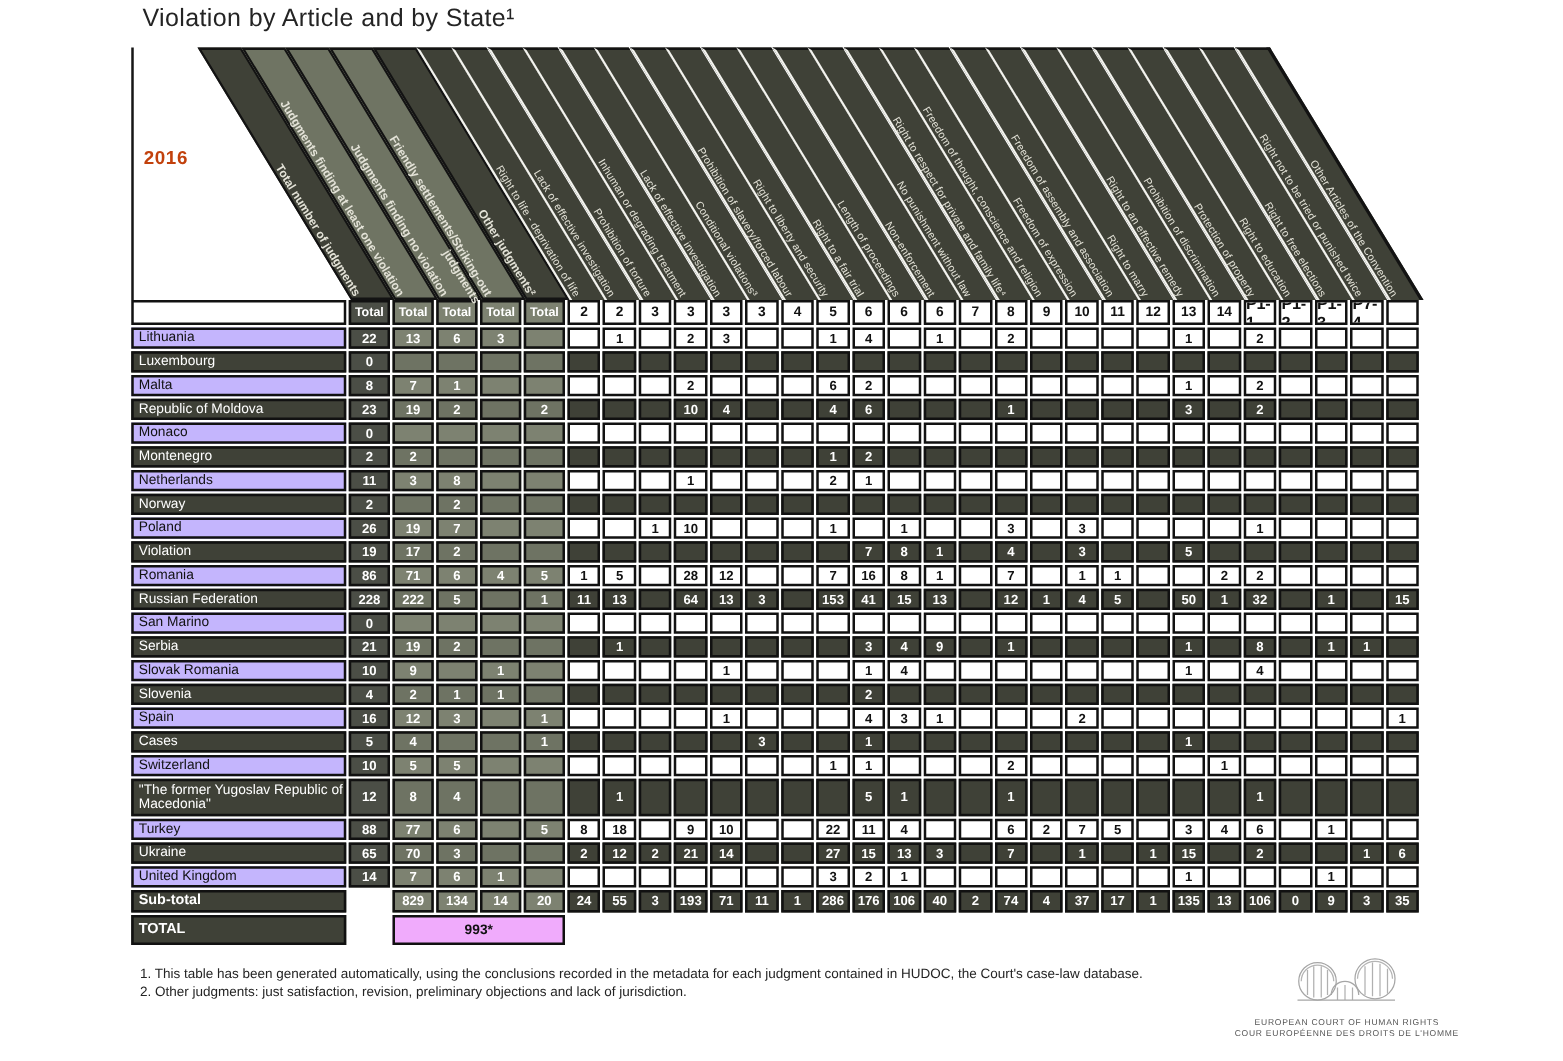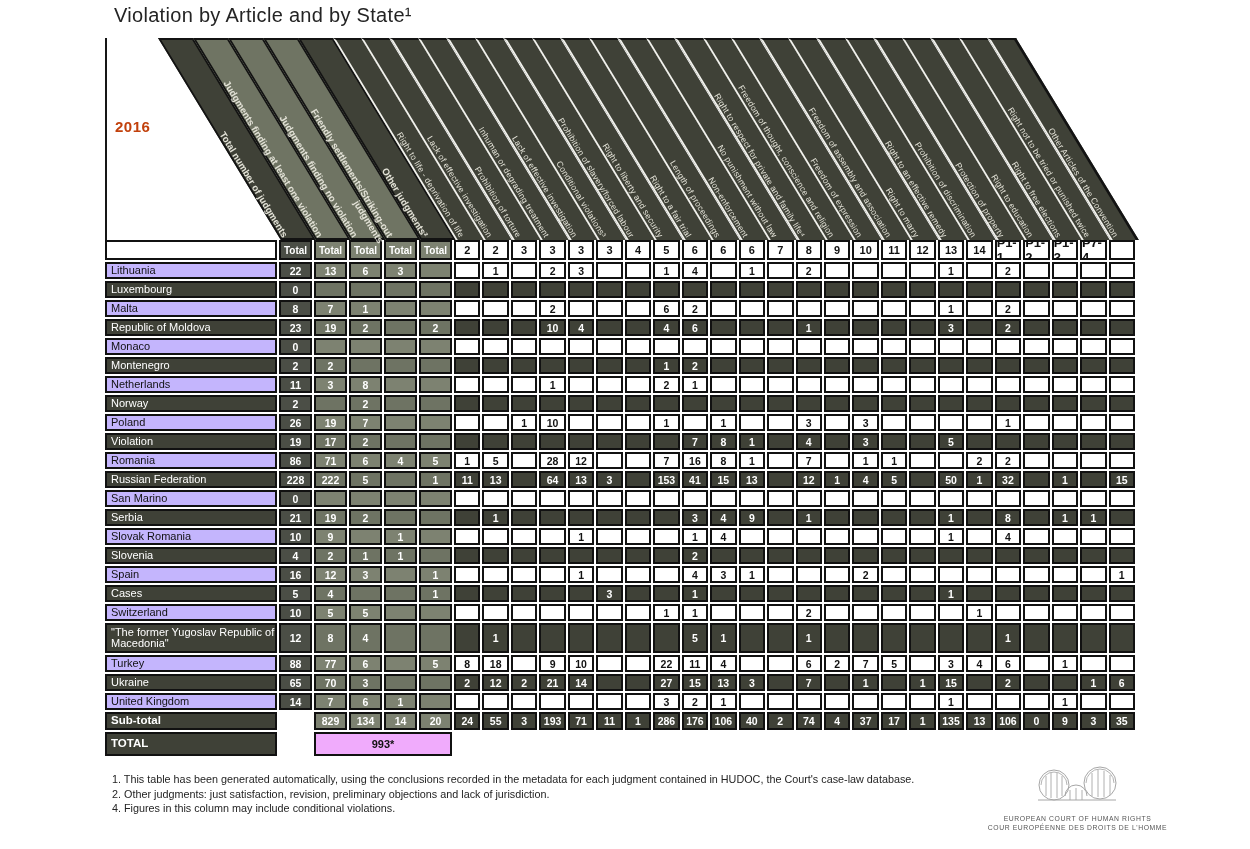--- a/index.html
+++ b/index.html
@@ -872,21 +872,20 @@
         <div class="ghost"></div>
         <div class="c grand" style="grid-column: 3 / 7;">993*</div>
         <div class="ghost" style="grid-column: 7 / 31;"></div>
       </div>
   </div>
 
   <div class="foot">
 
   <div class="fn">1. This table has been generated automatically, using the conclusions recorded in the metadata for each judgment contained in HUDOC, the Court's case-law database.</div>
       <div class="fn">2. Other judgments: just satisfaction, revision, preliminary objections and lack of jurisdiction.</div>
-      <div class="fn">4. Figures in this column may include conditional violations.</div>
     </div>
 
   <div class="logo">
     <svg width="120" height="48" viewBox="0 0 120 48">
       <g fill="none" stroke="#a6a6a6" stroke-width="1">
         <circle cx="36" cy="19" r="15"></circle>
         <circle cx="82" cy="17" r="16"></circle>
         <path d="M23 19 A13 13 0 0 1 49 19" stroke="#b5b5b5"></path>
         <path d="M68 17 A14 14 0 0 1 96 17" stroke="#b5b5b5"></path>
         <g stroke="#b0b0b0">

